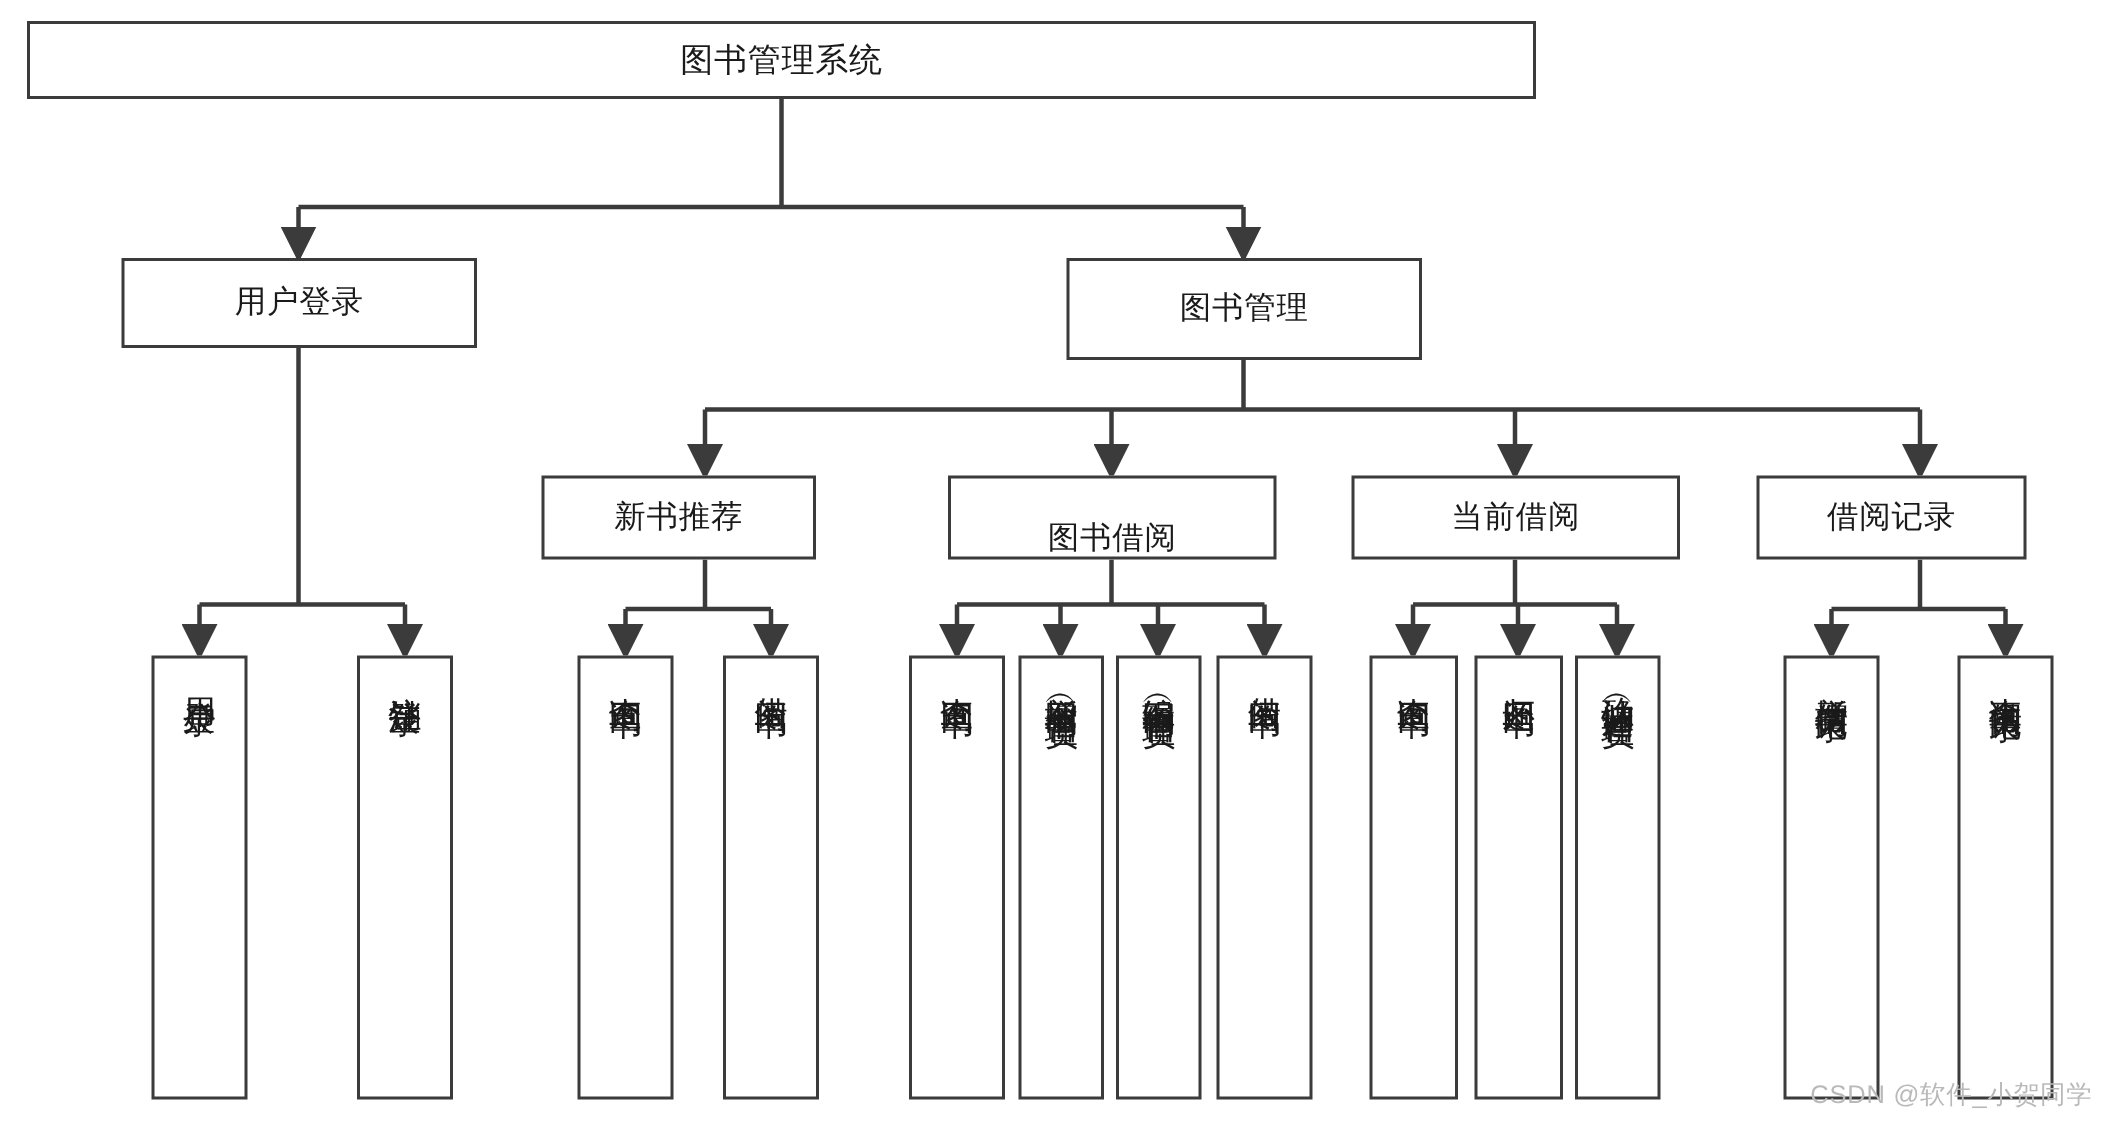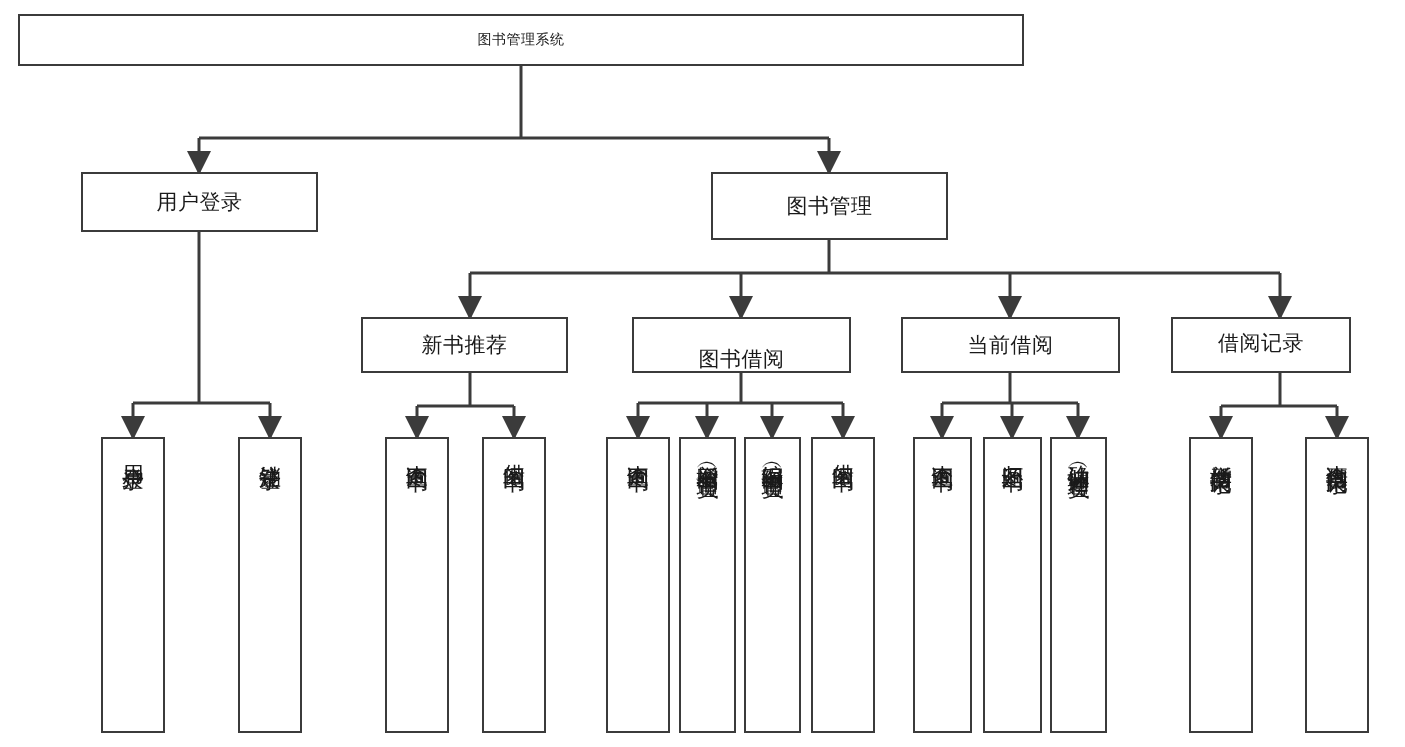--- a/index.html
+++ b/index.html
@@ -41,21 +41,21 @@
     display: block;
     text-align: center;
     line-height: 1.12;
     letter-spacing: 0.5px;
   }
   
   .node.h .lbl {
     font-size: 21px;
     white-space: nowrap;
   }
-  .node.root .lbl { font-size: 14px; }
+  .node.root .lbl { font-size: 22px; }
   
   .node.v {
     align-items: flex-start;
     padding-top: 8px;
   }
   .node.v .lbl {
     writing-mode: vertical-rl;
     text-orientation: upright;
     font-size: 22px;
     line-height: 1.28;
@@ -124,30 +124,30 @@
   <div id="nodes-layer">
       <div class="node h root" style="left: 18px; top: 14px; width: 1006px; height: 52px;">
         <span class="lbl">图书管理系统</span>
       </div>
       <div class="node h" style="left: 81px; top: 172px; width: 237px; height: 60px;">
         <span class="lbl">用户登录</span>
       </div>
       <div class="node h" style="left: 711px; top: 172px; width: 237px; height: 68px;">
         <span class="lbl">图书管理</span>
       </div>
-      <div class="node h" style="left: 361px; top: 317px; width: 207px; height: 56px;">
+      <div class="node h" style="left: 361px; top: 317px; width: 183px; height: 56px;">
         <span class="lbl">新书推荐</span>
       </div>
       <div class="node h" style="left: 632px; top: 317px; width: 219px; height: 56px; align-items: flex-end;">
         <span class="lbl">图书借阅</span>
       </div>
       <div class="node h" style="left: 901px; top: 317px; width: 219px; height: 56px;">
         <span class="lbl">当前借阅</span>
       </div>
-      <div class="node h" style="left: 1171px; top: 317px; width: 180px; height: 56px; font-family: Liberation Mono, monospace;">
+      <div class="node h" style="left: 1171px; top: 317px; width: 180px; height: 56px;">
         <span class="lbl">借阅记录</span>
       </div>
       <div class="node v" style="left: 101px; top: 437px; width: 64px; height: 296px;">
         <span class="lbl">用户登录</span>
       </div>
       <div class="node v" style="left: 238px; top: 437px; width: 64px; height: 296px;">
         <span class="lbl">注销登录</span>
       </div>
       <div class="node v" style="left: 385px; top: 437px; width: 64px; height: 296px;">
         <span class="lbl">查询图书</span>
@@ -177,13 +177,14 @@
         <span class="lbl">确认归还（管理员）</span>
       </div>
       <div class="node v" style="left: 1189px; top: 437px; width: 64px; height: 296px;">
         <span class="lbl">新增借阅记录</span>
       </div>
       <div class="node v" style="left: 1305px; top: 437px; width: 64px; height: 296px;">
         <span class="lbl">查询借阅记录</span>
       </div>
     </div>
 
+  <div class="watermark">CSDN @软件_小贺同学</div>
 </div>
 
 </body></html>

